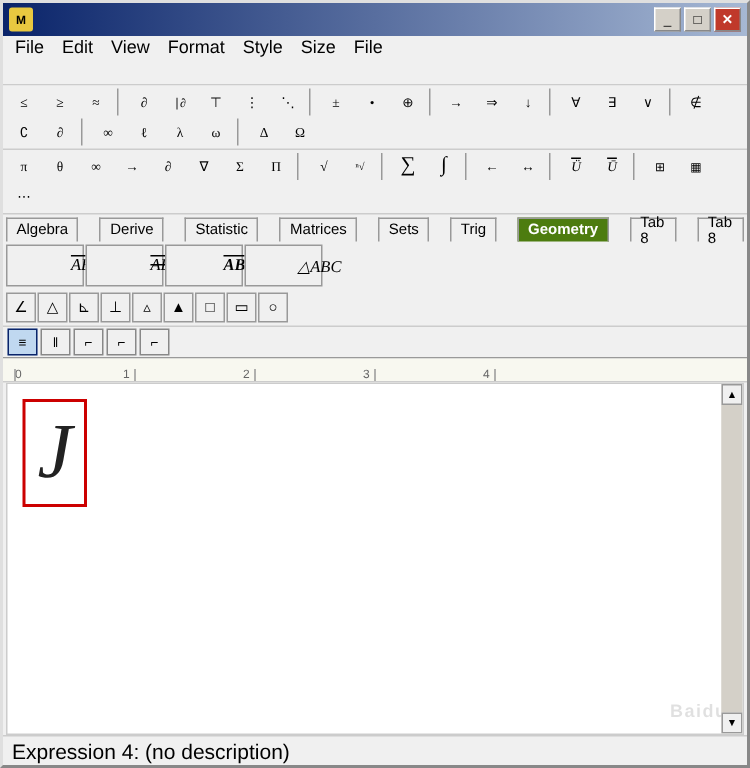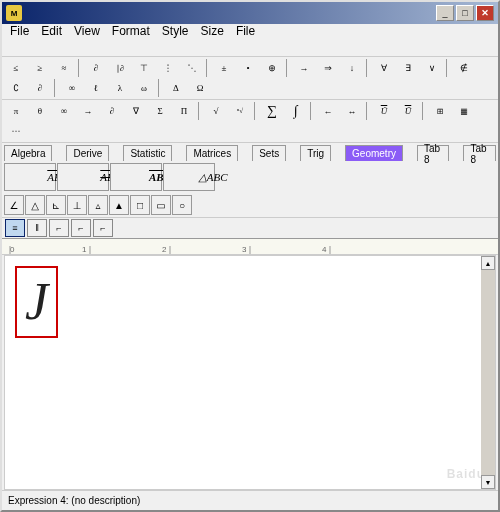--- a/index.html
+++ b/index.html
@@ -139,22 +139,23 @@
       border: 1px solid #999;
       border-bottom: none;
       background: #f0f0f0;
       cursor: pointer;
       height: 16px;
       display: flex;
       align-items: center;
     }
     
     .tab-btn.active {
-      background: #8b5cf6;
+      background: #4d7c0f;
       color: white;
+      font-weight: bold;
     }
     
     .symbols-row {
       display: flex;
       flex-wrap: wrap;
       padding: 2px;
       gap: 1px;
     }
     
     .sym-btn {
@@ -259,21 +260,21 @@
       background: #d4d0c8;
     }
     
     .status-bar {
       height: 20px;
       background: #f0f0f0;
       border-top: 1px solid #ccc;
       display: flex;
       align-items: center;
       padding: 0 6px;
-      font-size: 10px;
+      font-size: 14px;
       flex-shrink: 0;
     }
     
     
     .watermark {
       position: absolute;
       bottom: 8px;
       right: 10px;
       font-size: 12px;
       color: rgba(0,0,0,0.15);

